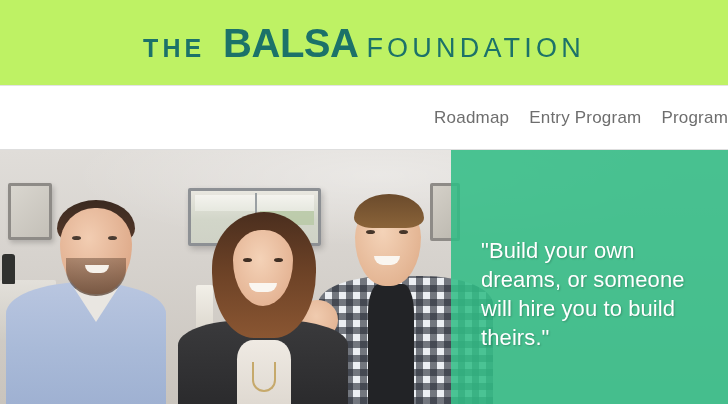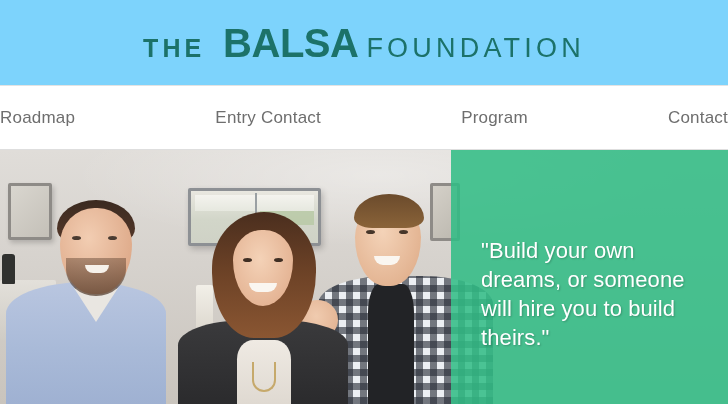--- a/index.html
+++ b/index.html
@@ -6,21 +6,21 @@
   html, body {
     width:728px; height:404px;
     overflow:hidden;
     background:#ffffff;
     font-family:"Liberation Sans", sans-serif;
   }
 
   
   .site-header{
     height:86px;
-    background:#7dd3fc;
+    background:#bef264;
     display:flex;
     align-items:center;
     justify-content:center;
     border-bottom:1px solid #e3e3e3;
   }
   .logo{
     display:flex;
     align-items:baseline;
     color:#1c7269;
     white-space:nowrap;
@@ -46,22 +46,22 @@
     line-height:1;
     margin-left:8px;
   }
 
   
   .site-nav{
     height:64px;
     background:#ffffff;
     display:flex;
     align-items:center;
-    justify-content:space-between;
-    gap:47px;
+    justify-content:flex-end;
+    gap:20px;
     border-bottom:1px solid #dedede;
   }
   .nav-item{
     font-size:17px;
     color:#6e6e6e;
     letter-spacing:0.2px;
     text-decoration:none;
     cursor:pointer;
     white-space:nowrap;
   }
@@ -262,23 +262,22 @@
 <header class="site-header">
   <div class="logo">
     <span class="the">THE</span>
     <span class="balsa">BALSA</span>
     <span class="foundation">FOUNDATION</span>
   </div>
 </header>
 
 <nav class="site-nav">
   <a class="nav-item" href="#">Roadmap</a>
-  <a class="nav-item" href="#">Entry Contact</a>
+  <a class="nav-item" href="#">Entry Program</a>
   <a class="nav-item" href="#">Program</a>
-  <a class="nav-item" href="#">Contact</a>
 </nav>
 
 <section class="hero">
 
   <div class="photo">
     <div class="frame-left"></div>
     <div class="frame-center">
       <div class="sky"></div>
       <div class="green"></div>
     </div>

